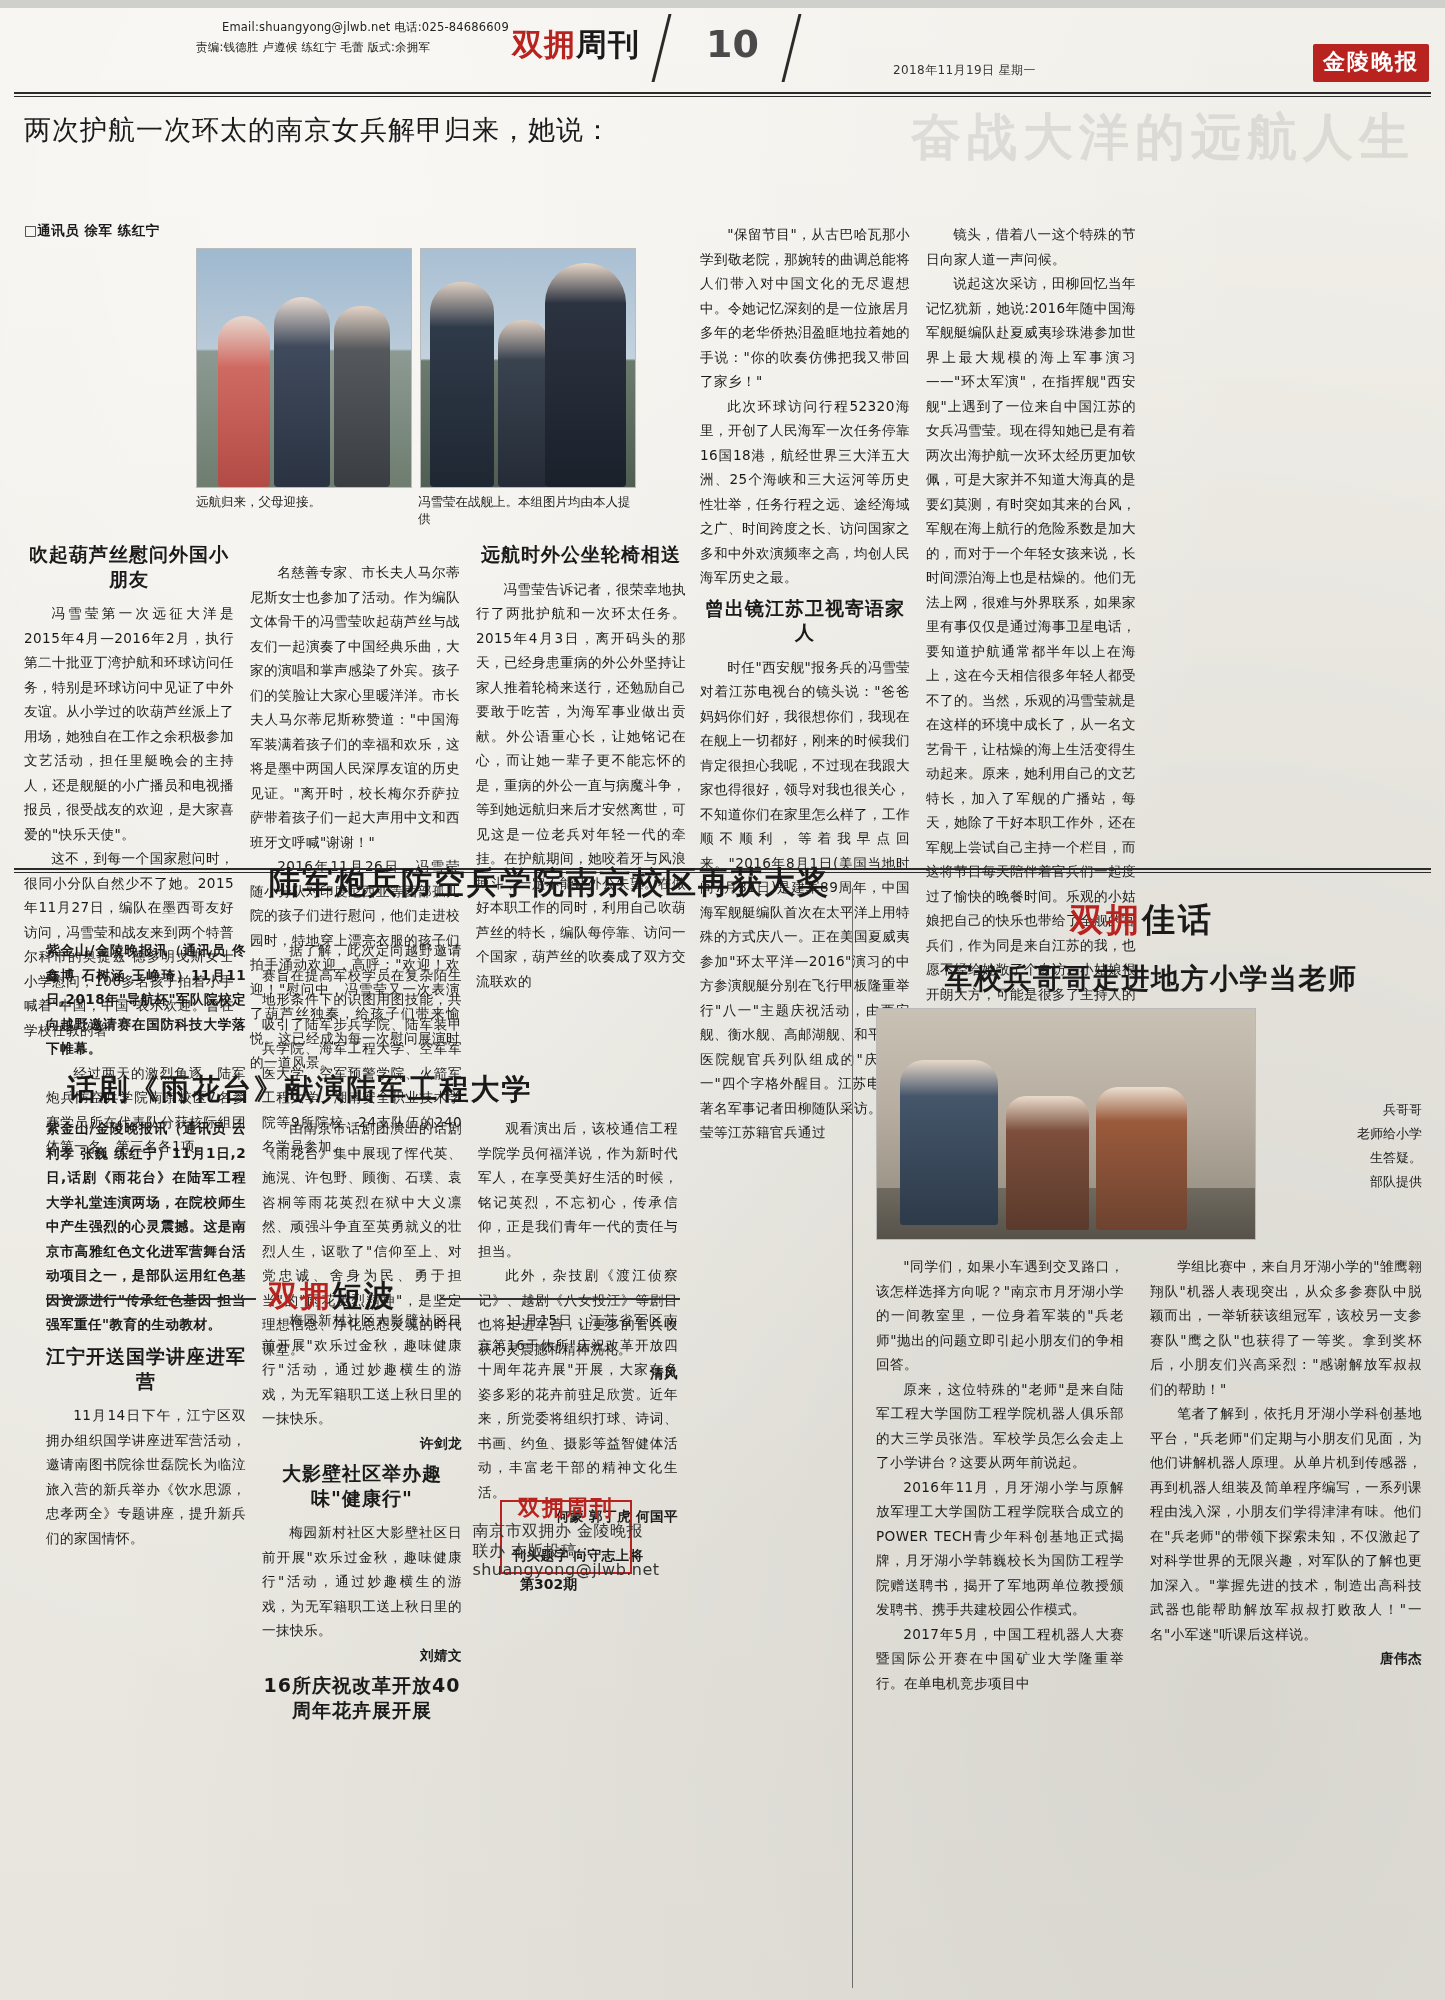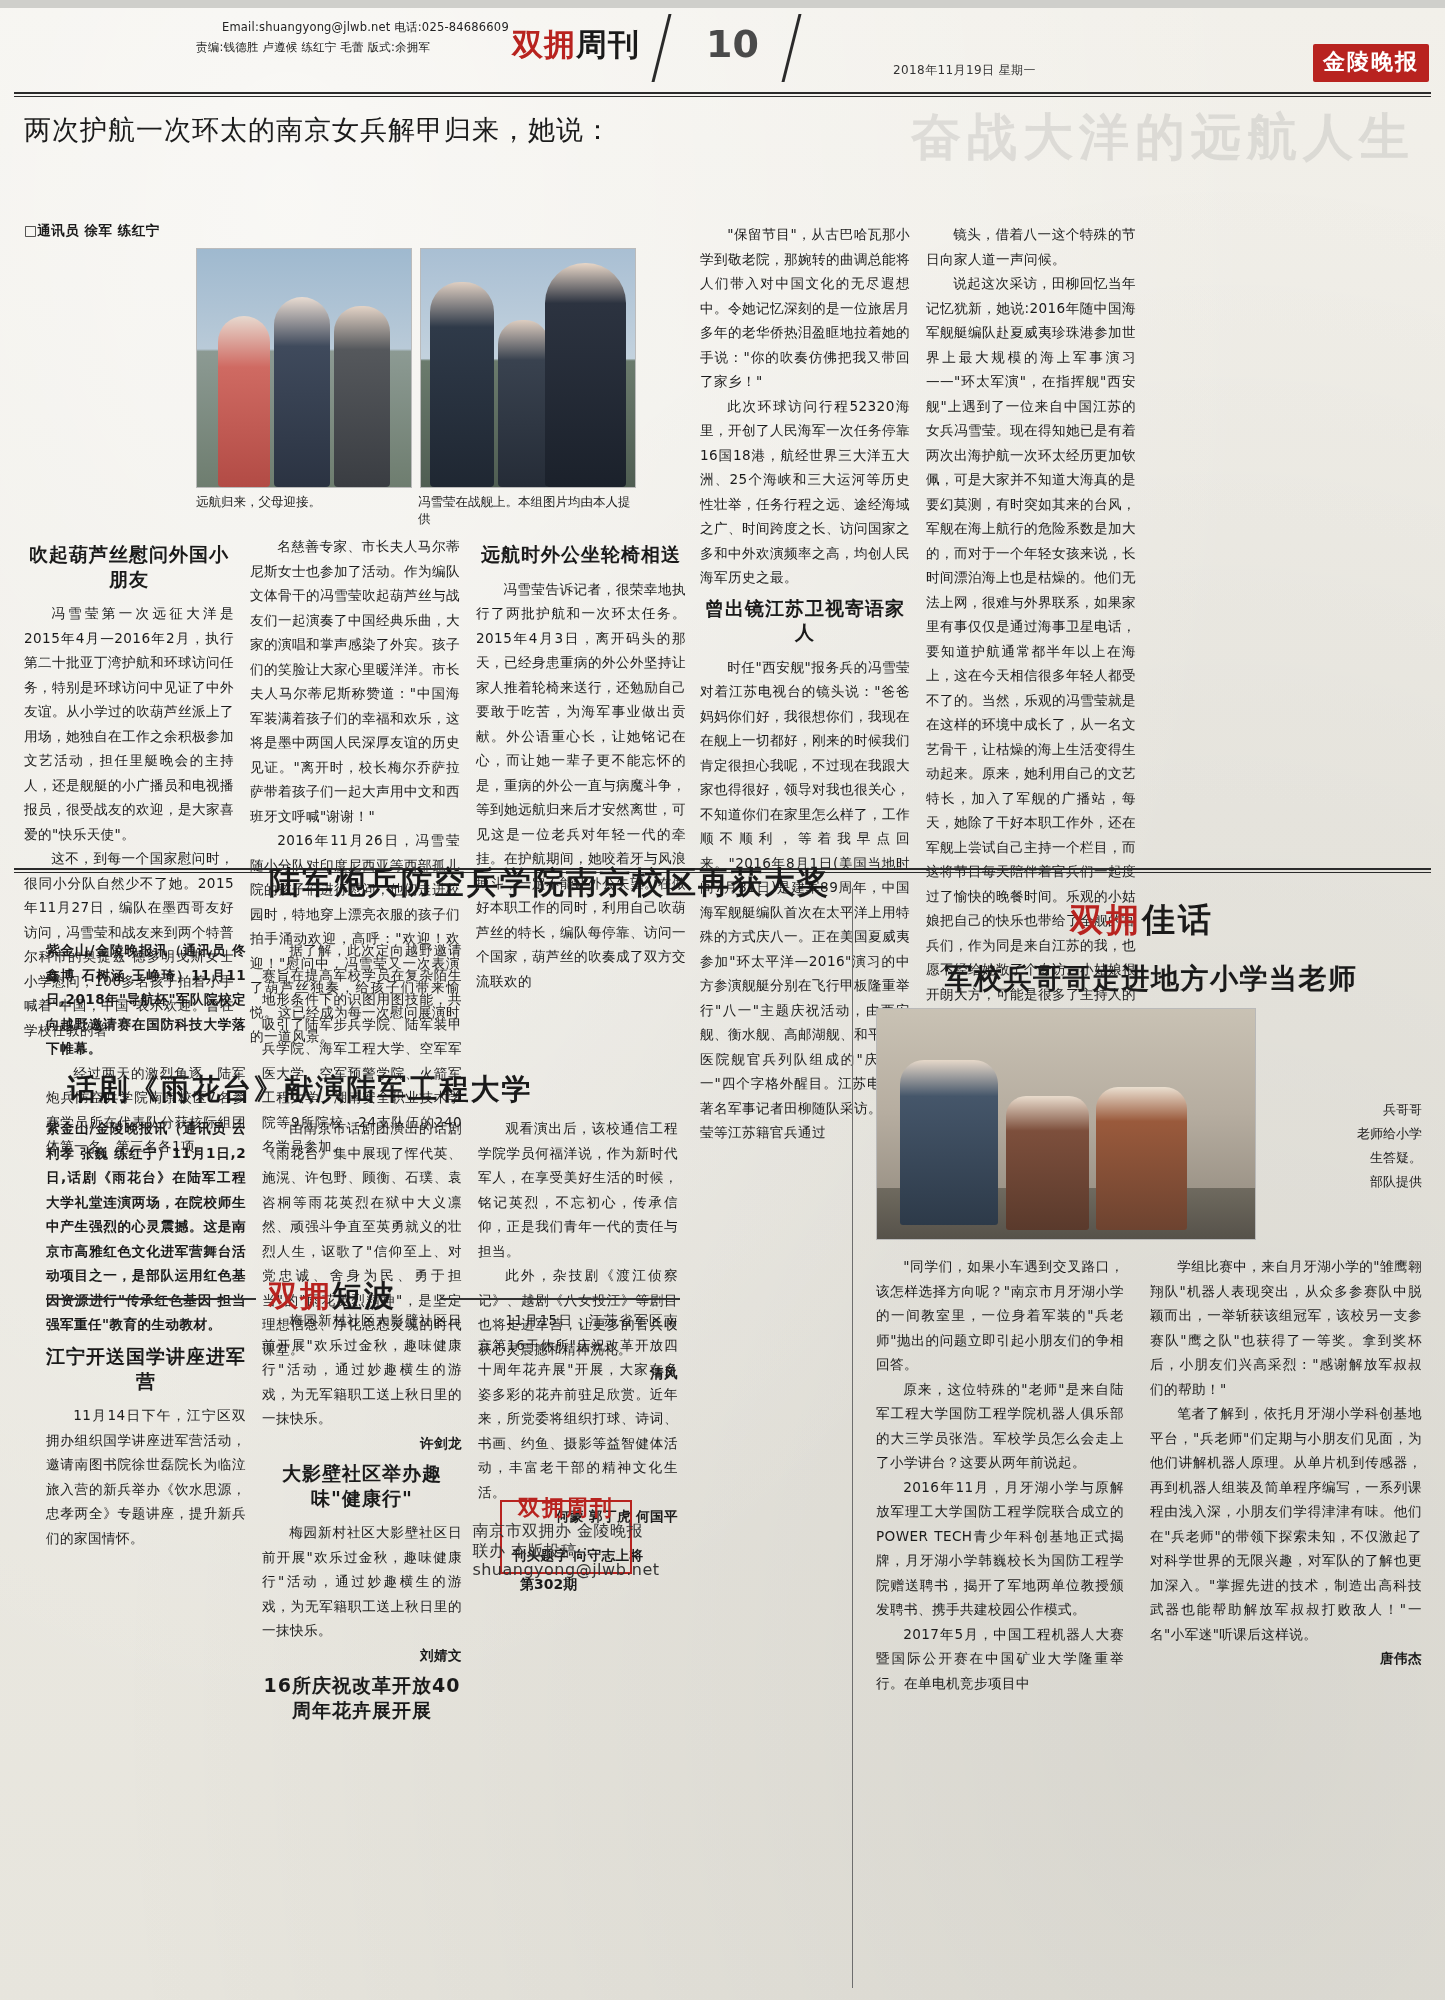--- a/index.html
+++ b/index.html
@@ -59,21 +59,21 @@
   .f-f{left:58%;width:38%;height:94%;background:linear-gradient(180deg,#e8d7c8 0%,#2c3340 18%,#1b212b 100%);border-radius:40px 40px 4px 4px;}
   .cap1{position:absolute;left:196px;top:486px;width:210px;font-size:12.5px;color:#222;}
   .cap2{position:absolute;left:418px;top:486px;width:220px;font-size:12.5px;color:#222;}
 
   
   .col{position:absolute;font-size:13.6px;line-height:24.5px;text-align:justify;letter-spacing:.4px;}
   .col p{margin:0;text-indent:2em;}
   .sub-h{font-size:19px;font-weight:bold;letter-spacing:1px;text-align:center;margin:6px 0 10px;}
 
   .c1{left:24px;top:528px;width:210px;}
-  .c2{left:250px;top:526px;width:210px;}
+  .c2{left:250px;top:552px;width:210px;}
   .c3{left:476px;top:528px;width:210px;}
   .c4{left:700px;top:214px;width:210px;}
   .c5{left:926px;top:214px;width:210px;}
   .c6{left:1152px;top:214px;width:268px;}
 
   
   .rule-mid{position:absolute;left:14px;right:14px;top:860px;height:2px;background:#2b2b2b;}
   .rule-mid2{position:absolute;left:14px;right:14px;top:864px;height:1px;background:#2b2b2b;}
   .vrule{position:absolute;top:880px;bottom:20px;width:1px;background:#6d6d6d;}
 

